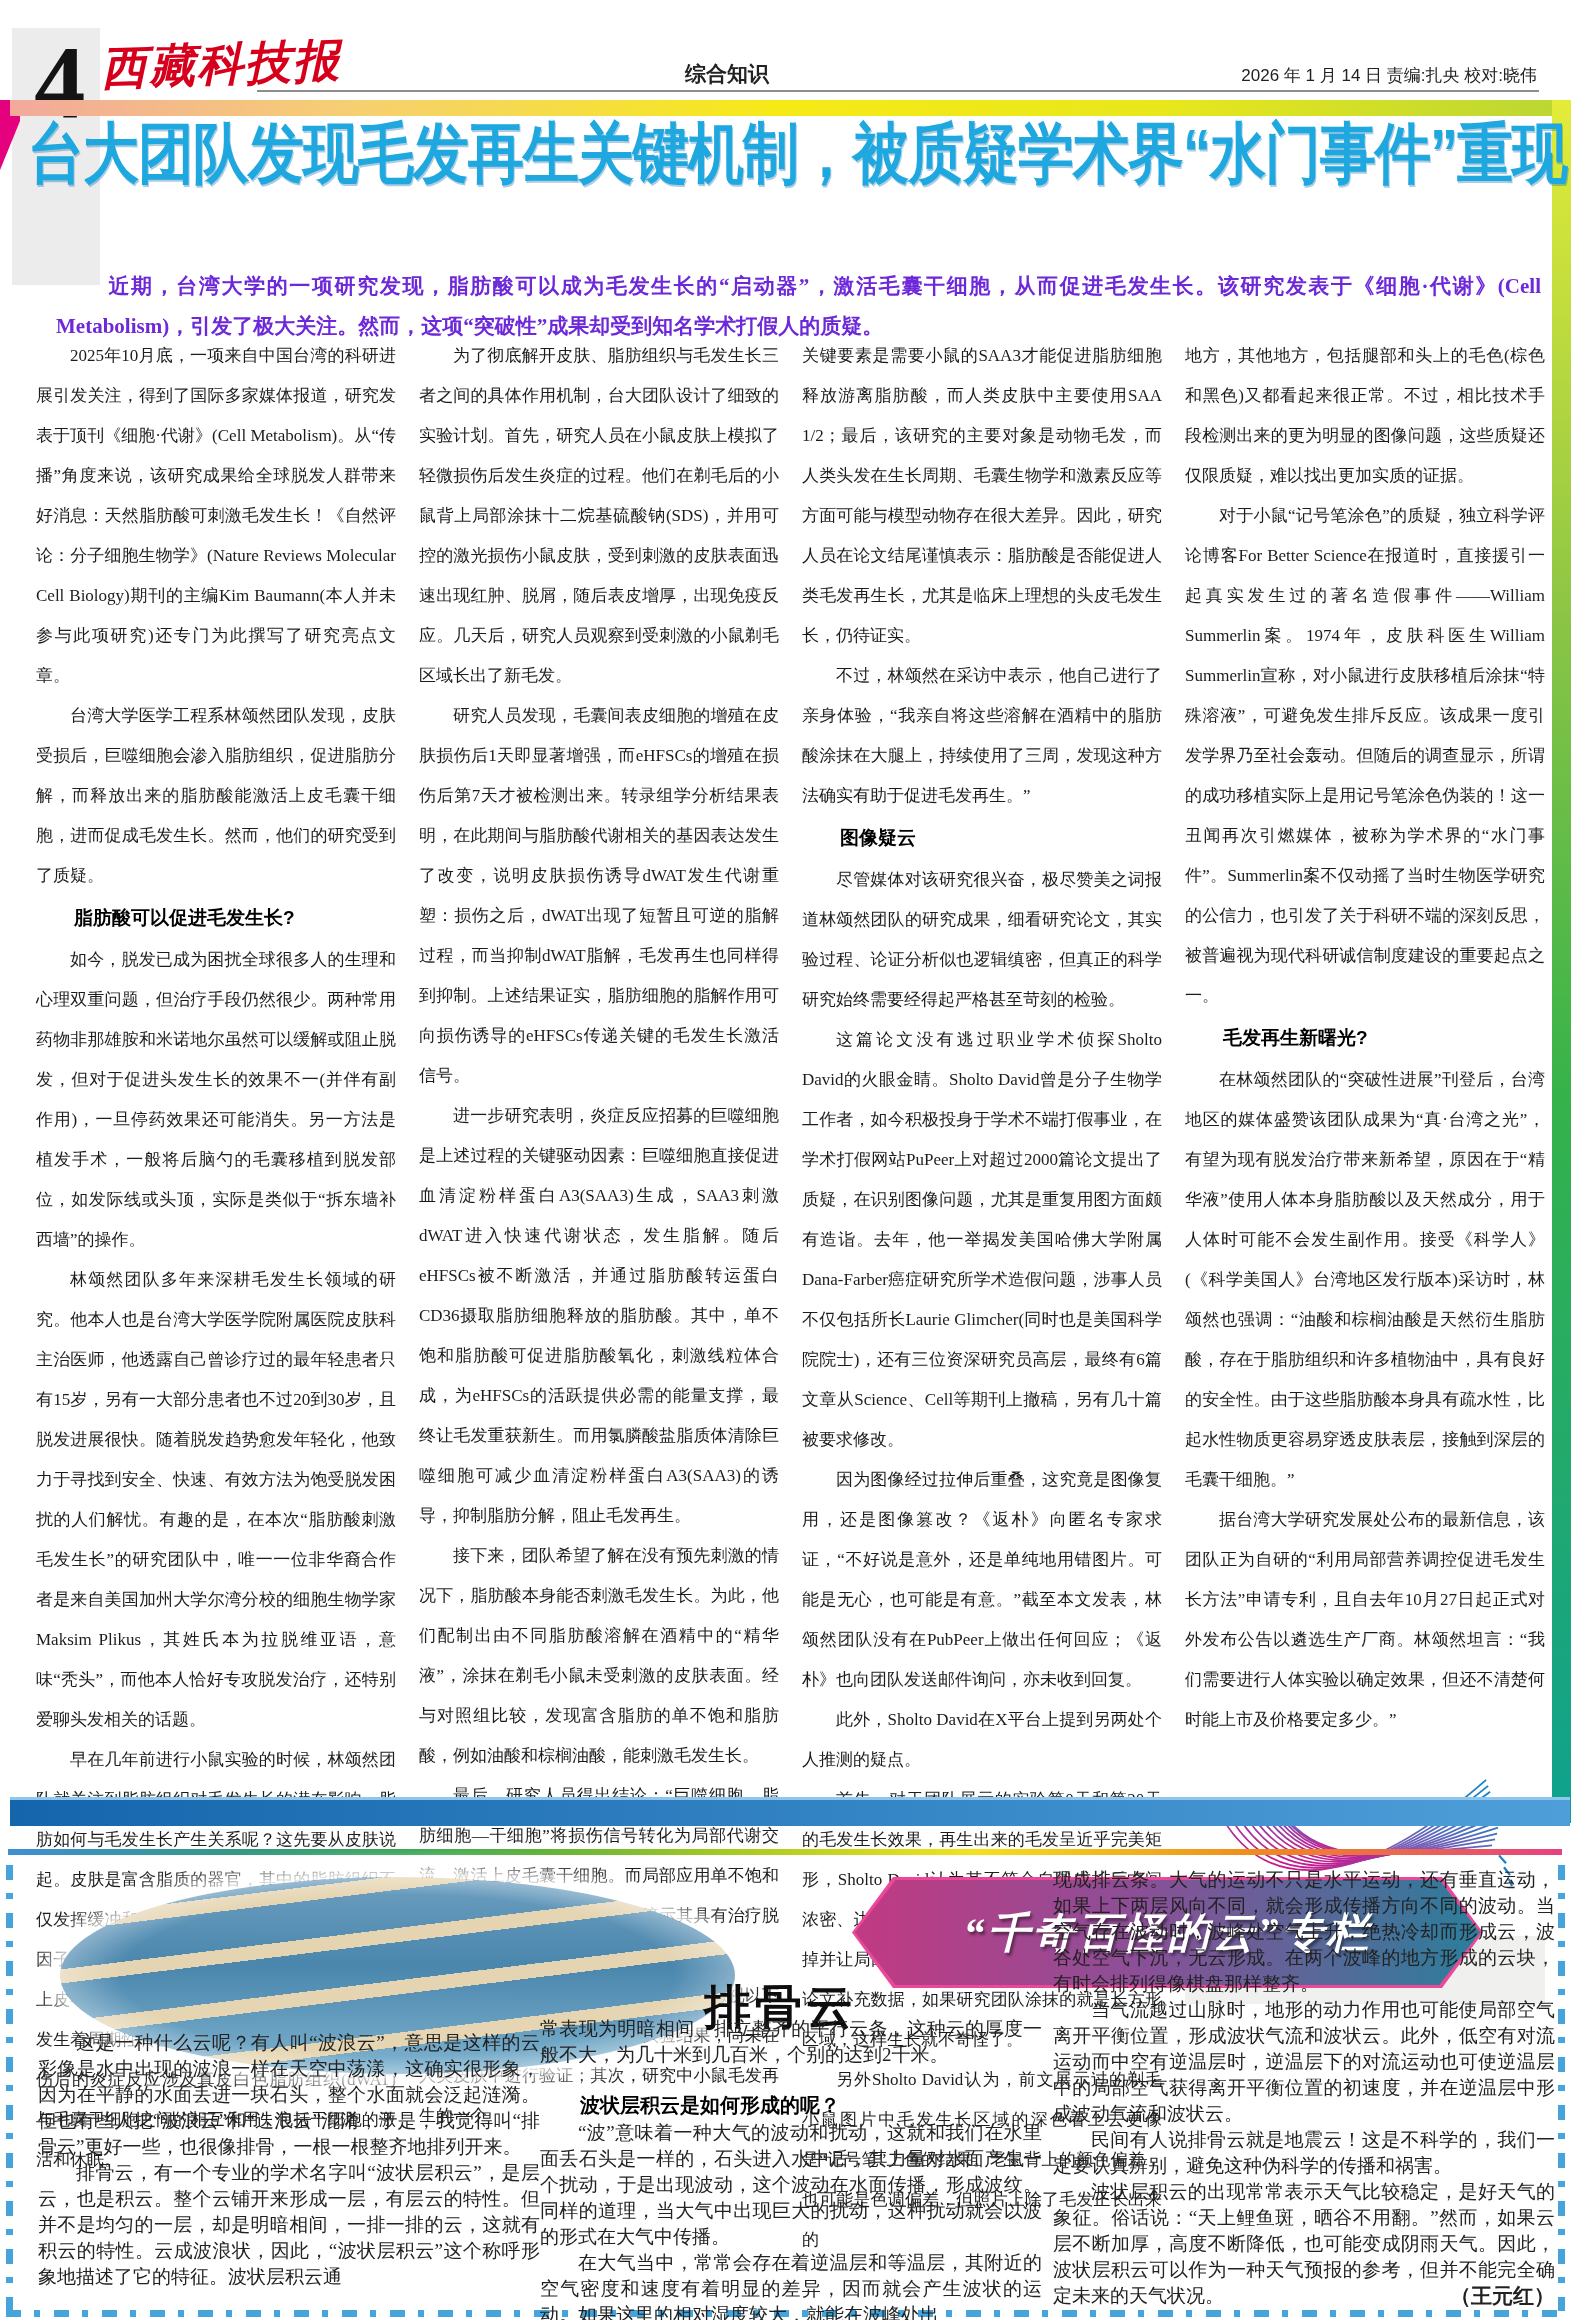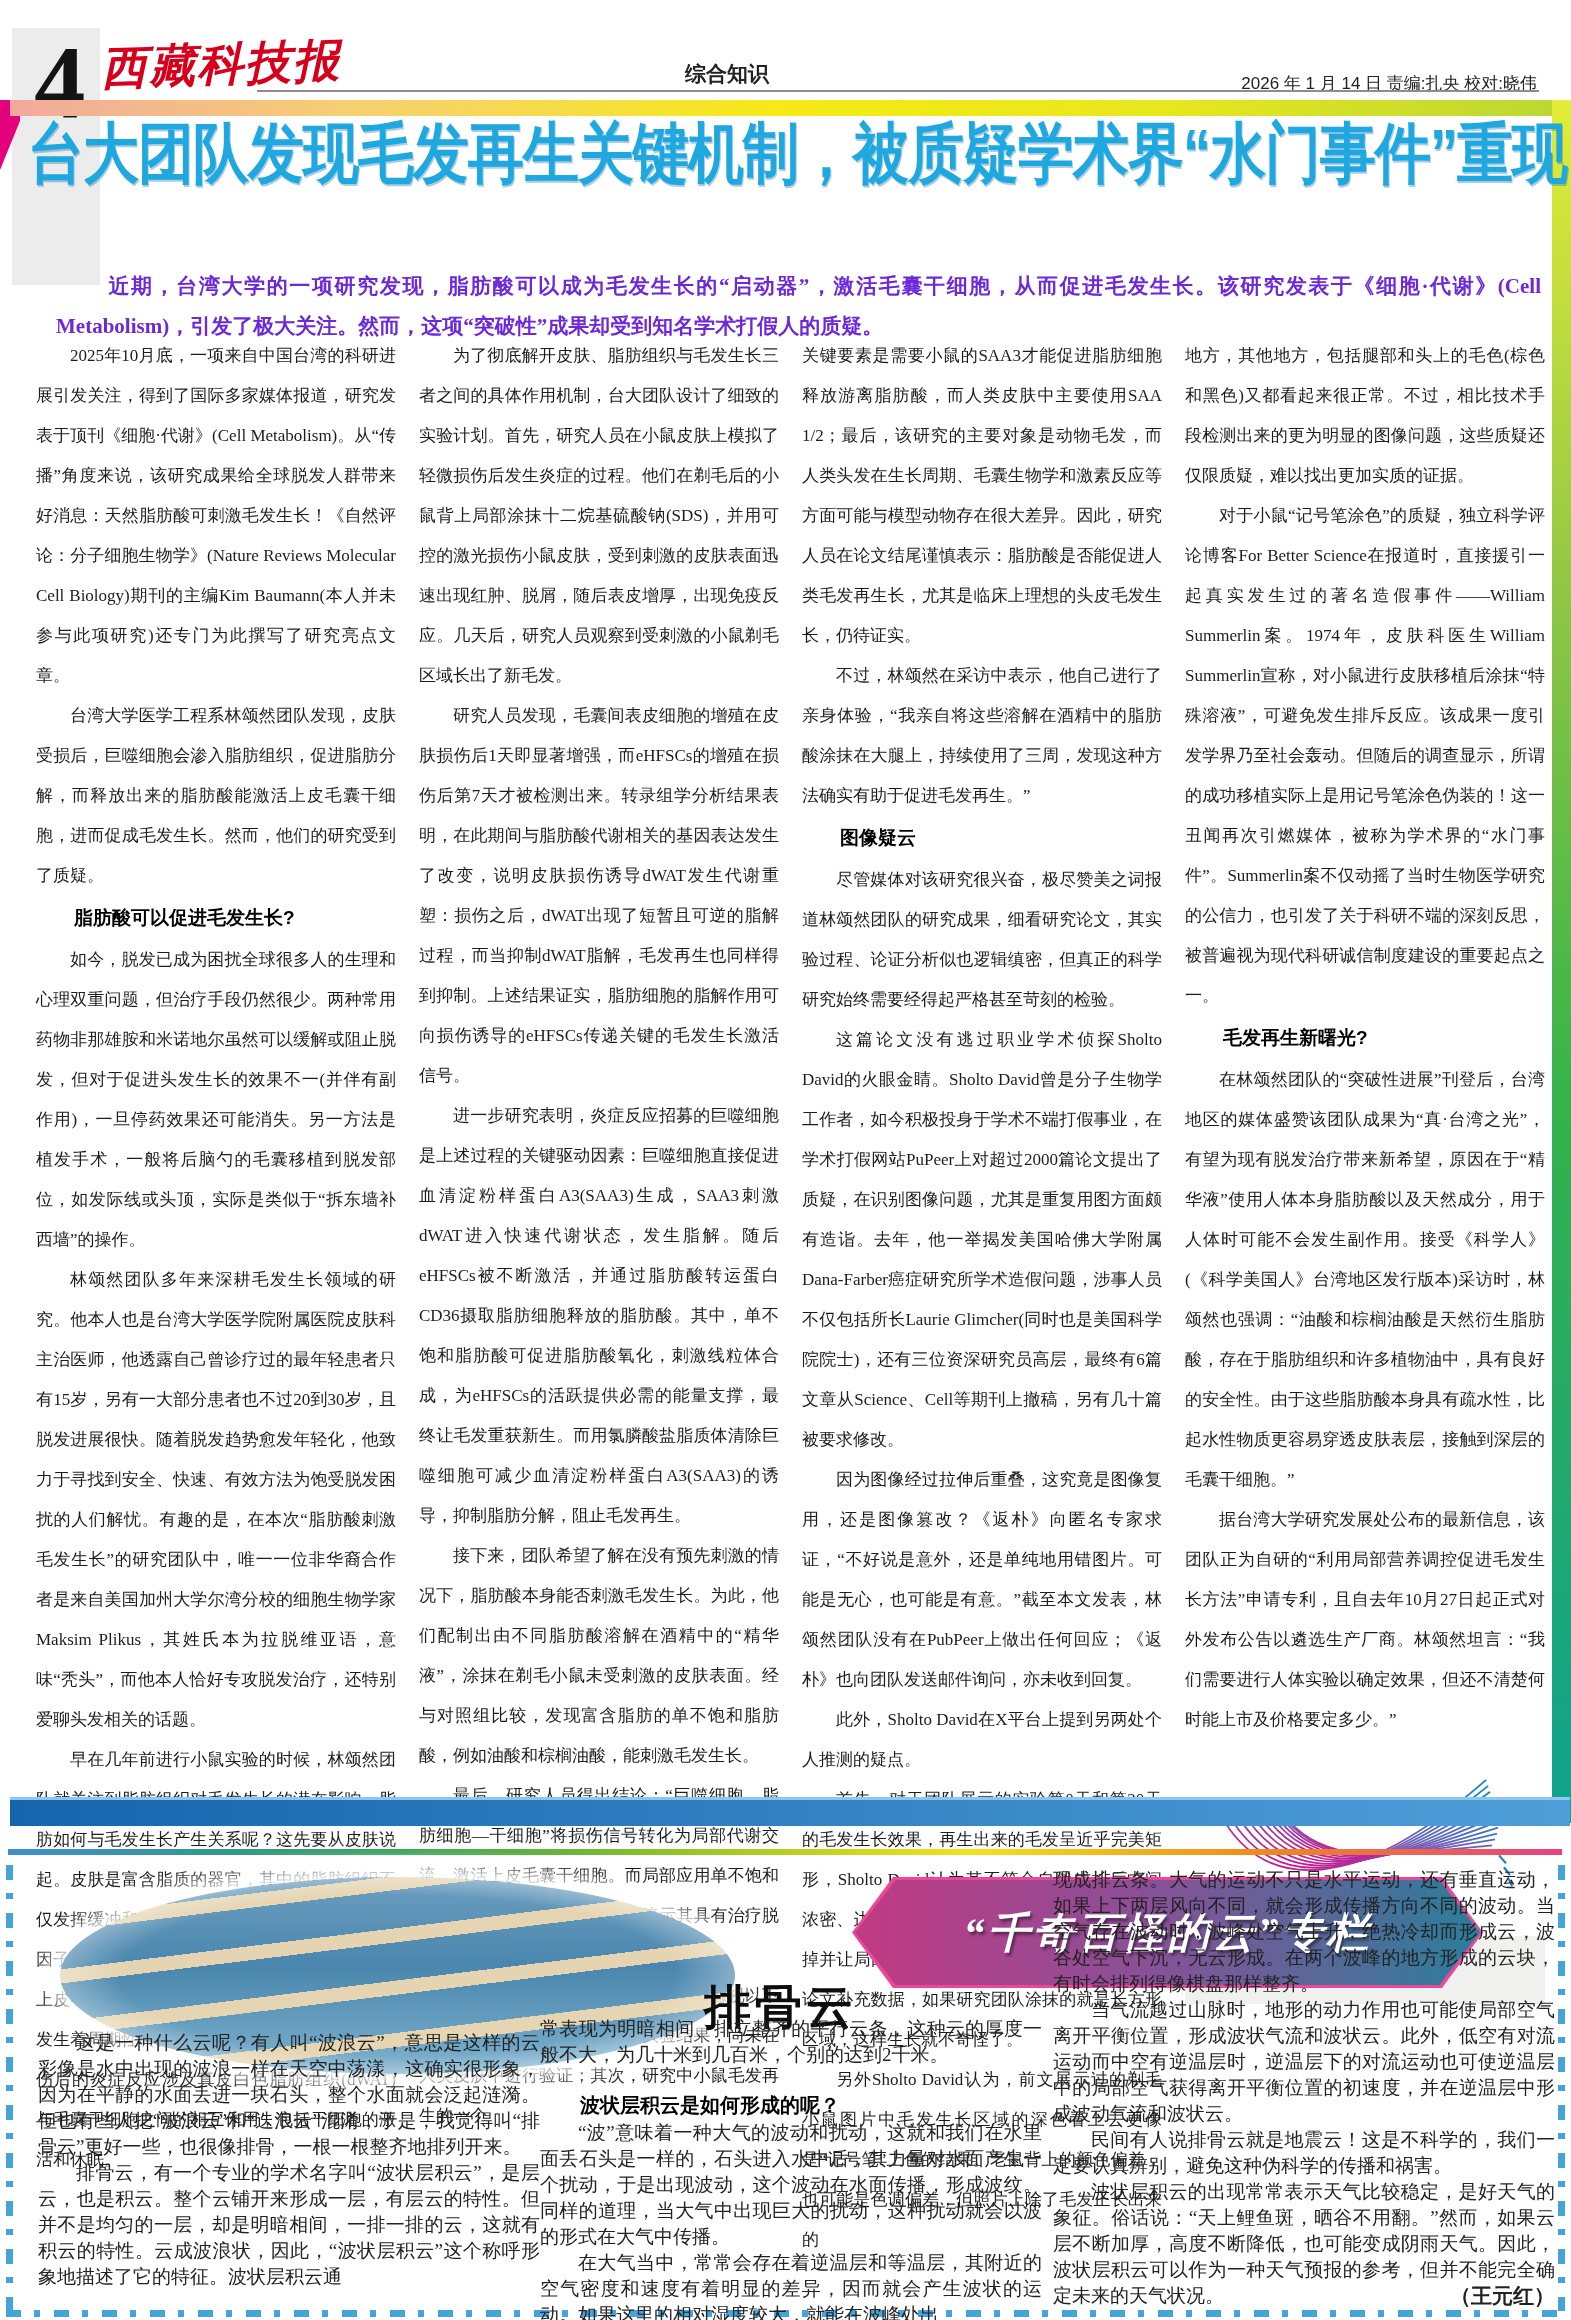--- a/index.html
+++ b/index.html
@@ -9,21 +9,21 @@
 
   
   .pageno-box{left:12px;top:28px;width:88px;height:257px;background:#ececec;}
   .pageno{left:22px;top:6px;font-size:103px;font-weight:bold;line-height:.95;color:#141414;
           font-family:"Liberation Serif",serif;}
   .masthead{left:101px;top:34px;font-size:46px;font-weight:900;font-style:italic;
             color:#d6001c;transform:rotate(-2deg);font-family:"Liberation Serif",serif;
             letter-spacing:2px;}
   .section-label{left:685px;top:60px;font-size:21px;font-weight:bold;color:#222;
                  font-family:"Liberation Sans",sans-serif;}
-  .date-line{right:34px;top:64px;font-size:17px;color:#222;font-family:"Liberation Sans",sans-serif;margin-top:8px;}
+  .date-line{right:34px;top:64px;font-size:17px;color:#222;font-family:"Liberation Sans",sans-serif;}
   .header-rule{left:257px;top:90px;width:1282px;height:2px;background:#8d8d8d;}
 
   
   .top-band{left:10px;top:100px;width:1544px;height:16px;
     background:linear-gradient(90deg,#f2a99c 0%,#f6cf72 22%,#f6ea16 50%,#e7e71c 75%,#bcd733 100%);}
   .left-accent{left:0;top:100px;width:20px;height:70px;background:#e5007e;
     clip-path:polygon(0 0,100% 0,100% 30%,0 100%);}
   .right-bar{left:1552px;top:100px;width:19px;height:1723px;
     background:linear-gradient(180deg,#e4ec38 0%,#8cc545 30%,#35b24a 58%,#0fa18f 100%);}
   .headline{left:28px;top:119px;width:1515px;text-align:center;

